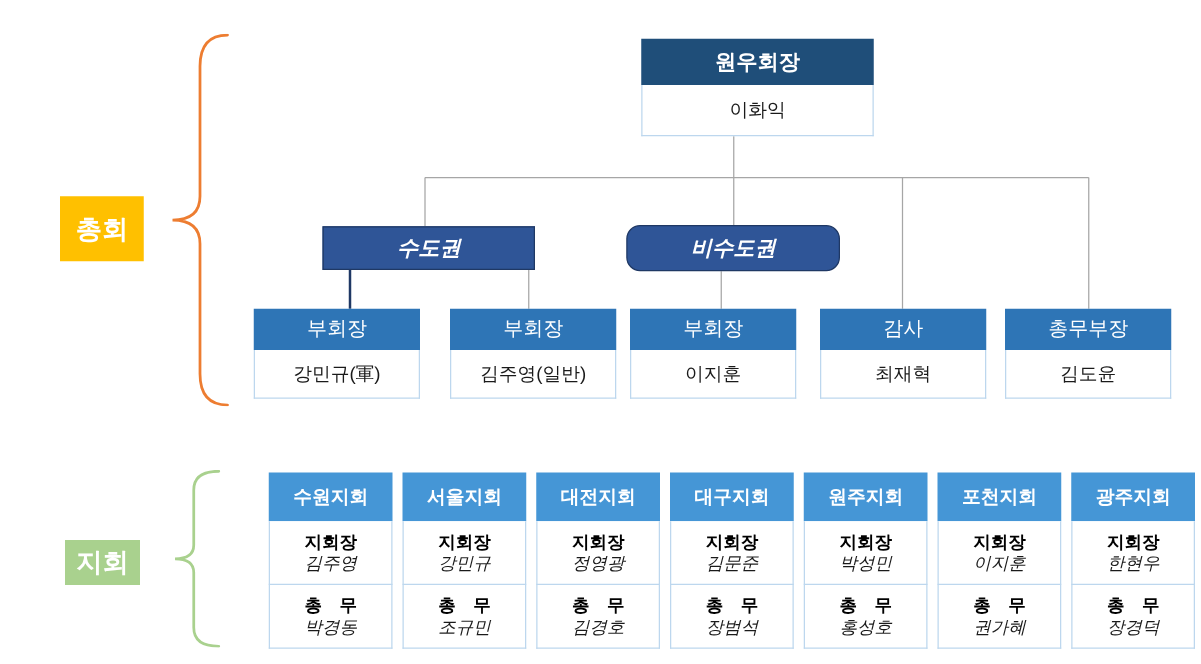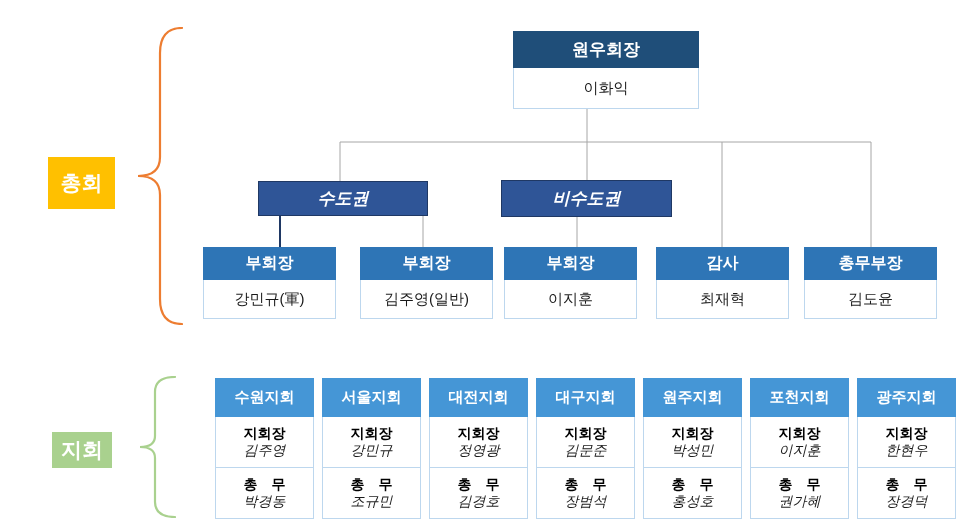--- a/index.html
+++ b/index.html
@@ -27,25 +27,25 @@
   .president-head{height:37px;background:var(--president-header);color:#fff;
     font-weight:bold;font-size:17px;display:flex;align-items:center;justify-content:center;}
   .president-name{height:40px;background:#fff;border:1px solid var(--card-border);border-top:none;
     color:#1a1a1a;font-size:15px;display:flex;align-items:center;justify-content:center;}
 
   
   .region{background:var(--region-fill);border:1.5px solid var(--region-border);
     color:#fff;font-weight:bold;font-size:17px;
     display:flex;align-items:center;justify-content:center;font-style:italic;}
   .region.r0{left:258px;top:181px;width:170px;height:35px;}
-  .region.r1{left:501px;top:180px;width:171px;height:37px;}
+  .region.r1{left:501px;top:180px;width:171px;height:37px;border-radius:11px;}
 
   
   .officer{top:247px;width:133px;}
-  .officer-head{height:33px;background:var(--officer-header);color:#fff;font-weight:bold;
+  .officer-head{height:33px;background:var(--officer-header);color:#fff;font-weight:normal;
     font-size:16px;display:flex;align-items:center;justify-content:center;}
   .officer-name{height:38px;background:#fff;border:1px solid var(--card-border);border-top:none;
     color:#1a1a1a;font-size:15px;display:flex;align-items:center;justify-content:center;}
 
   
   .branch{top:378px;width:99px;}
   .branch-head{height:39px;background:var(--branch-header);color:#fff;font-weight:bold;
     font-size:15px;display:flex;align-items:center;justify-content:center;}
   .branch-sec{height:50px;background:#fff;border:1px solid var(--card-border);border-top:none;
     display:flex;flex-direction:column;align-items:center;justify-content:center;line-height:1.2;}

